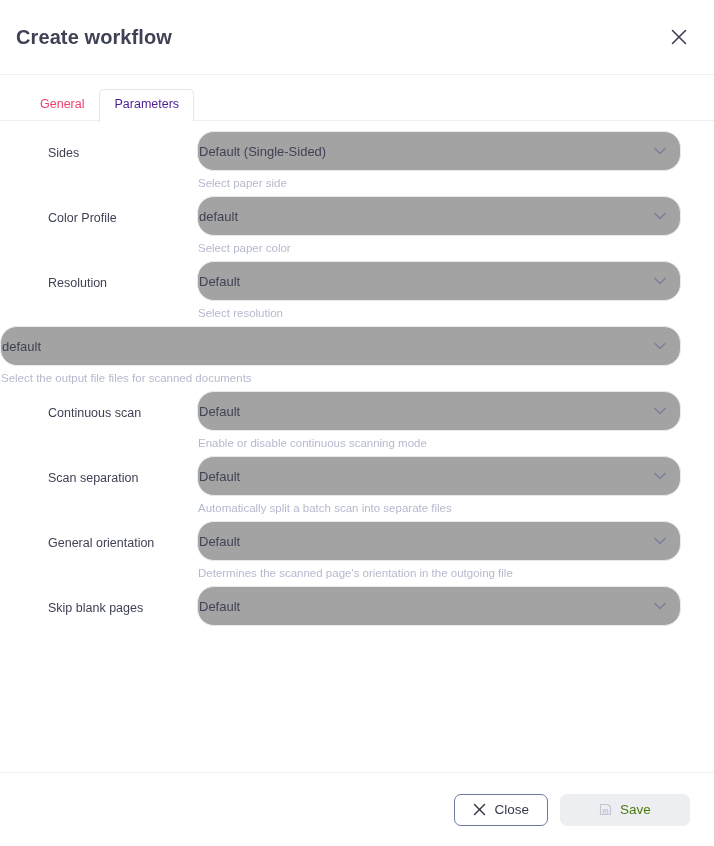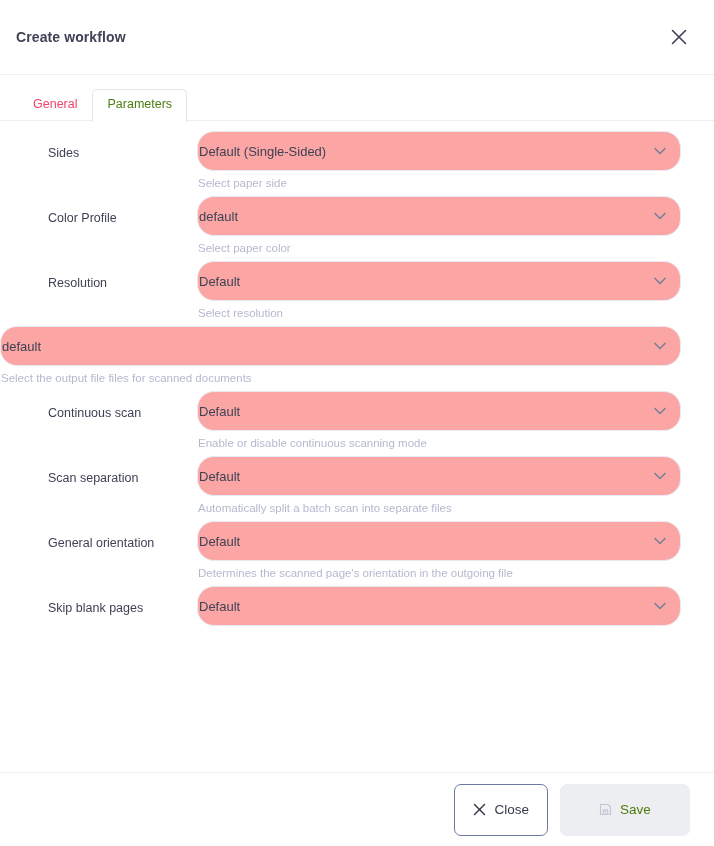--- a/index.html
+++ b/index.html
@@ -25,21 +25,21 @@
   .modal-header {
     position: relative;
     height: 75px;
     flex: 0 0 75px;
     border-bottom: 1px solid #edeff3;
     display: flex;
     align-items: center;
   }
   .modal-title {
     margin-left: 16px;
-    font-size: 14px;
+    font-size: 20px;
     font-weight: bold;
     color: #3f4254;
     letter-spacing: 0.1px;
   }
   .close-x {
     position: absolute;
     right: 22px;
     top: 50%;
     transform: translateY(-50%);
     width: 26px;
@@ -51,21 +51,21 @@
   }
   .close-x svg { display: block; }
 
   
   .tabs-bar {
     position: relative;
     flex: 0 0 42px;
     height: 42px;
     display: flex;
     align-items: flex-end;
-    padding-left: 18px;
+    padding-left: 25px;
     margin-top: 4px;
   }
   .tabs-bar::after {
     content: "";
     position: absolute;
     left: 0; right: 0; bottom: 0;
     height: 1px;
     background: #eceef3;
   }
   .tab {
@@ -76,21 +76,21 @@
     line-height: 1.1;
     cursor: pointer;
     background: transparent;
     border: 1px solid transparent;
     border-bottom: none;
     border-radius: 5px 5px 0 0;
     white-space: nowrap;
   }
   .tab.inactive { color: #f1416c; }
   .tab.active {
-    color: #4d7c0f;
+    color: #4c1d95;
     background: #ffffff;
     border-color: #e4e6ef;
     margin-bottom: -1px;
     padding-bottom: 10px;
   }
 
   
   .modal-body {
     flex: 1 1 auto;
     overflow: hidden;
@@ -111,21 +111,21 @@
     color: #3f4254;
     line-height: 1.3;
   }
   .row-control {
     flex: 1 1 auto;
     padding-right: 33px;
   }
   .select {
     position: relative;
     height: 40px;
-    background: #fca5a5;
+    background: #a3a3a3;
     border: 1px solid #e8e9f1;
     border-radius: 17px;
     display: flex;
     align-items: center;
     padding: 0 34px 0 1px;
     font-size: 13px;
     color: #3f4254;
     cursor: pointer;
     white-space: nowrap;
     overflow: hidden;
@@ -159,21 +159,21 @@
     align-items: center;
     justify-content: flex-end;
     padding-right: 24px;
     gap: 12px;
   }
   .btn {
     display: inline-flex;
     align-items: center;
     justify-content: center;
     gap: 8px;
-    height: 52px;
+    height: 32px;
     border-radius: 7px;
     font-size: 13.5px;
     padding: 0 18px;
     cursor: pointer;
     white-space: nowrap;
   }
   .btn-close {
     background: #ffffff;
     border: 1px solid #6b7aa1;
     color: #36394a;

